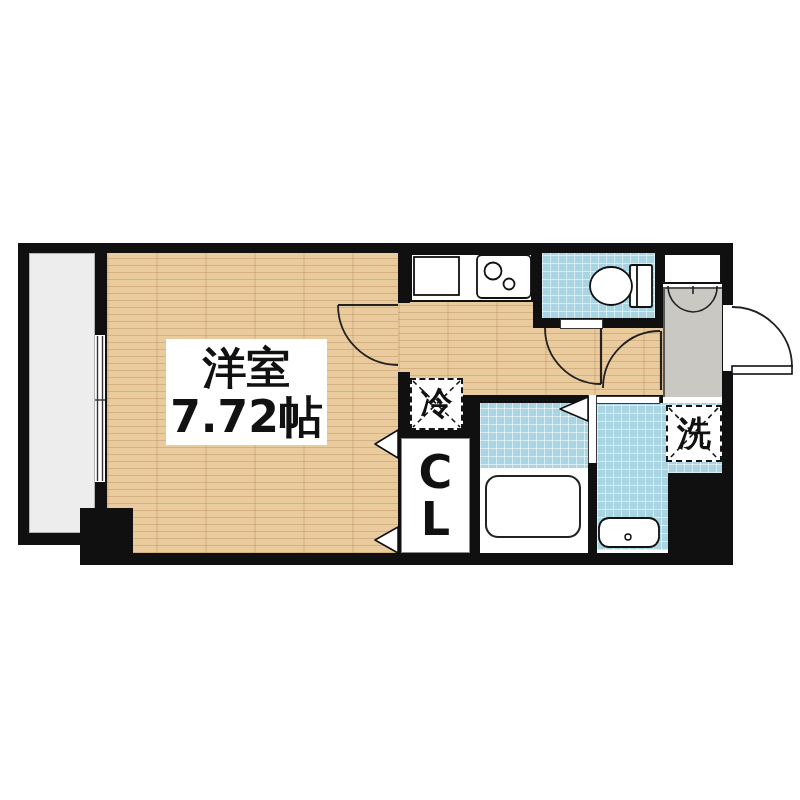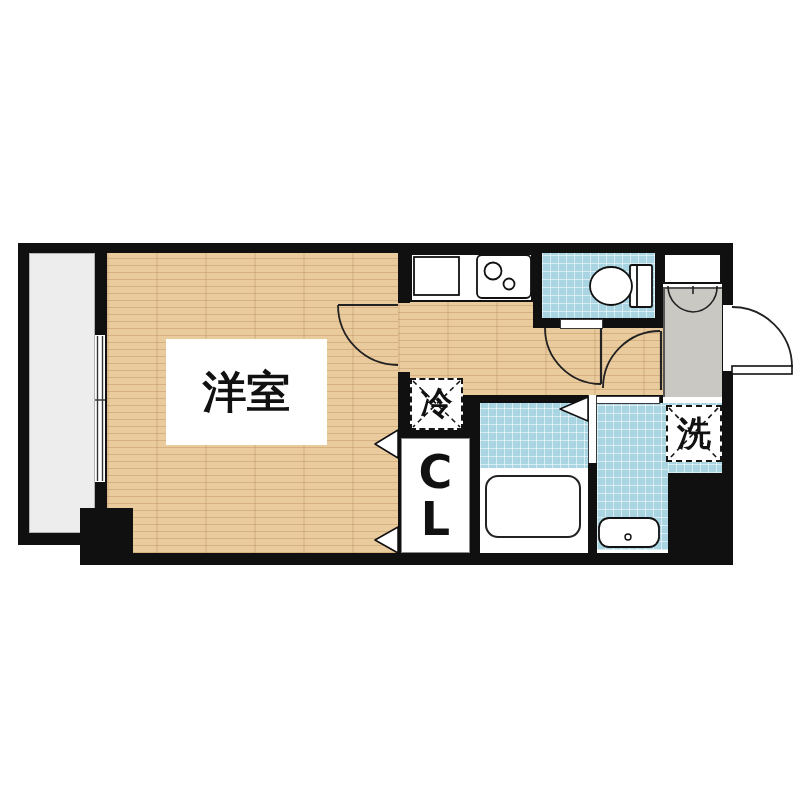--- a/index.html
+++ b/index.html
@@ -149,20 +149,21 @@
         <path d="M460,381 L413,427"></path>
     </g>
     <g stroke="#151515" stroke-width="1.6" stroke-dasharray="5,4" fill="none">
       <path d="M669,408 L718,459"></path>
         <path d="M718,408 L669,459"></path>
     </g>
   </svg>
 
   <div class="abs label" style="left:166px;top:339px;width:161px;height:106px;flex-direction:column;line-height:1.12;font-size:44px;">
     <span class="kanji">洋室</span>
+    <span class="kanji">7.72帖</span>
   </div>
   <div class="abs label" style="left:410px;top:378px;width:53px;height:52px;font-size:32px;">
     <span class="kanji">冷</span>
   </div>
   <div class="abs label" style="left:666px;top:405px;width:56px;height:57px;font-size:34px;">
     <span class="kanji">洗</span>
   </div>
   <div class="abs label" style="left:401px;top:441px;width:69px;height:110px;flex-direction:column;font-size:46px;font-weight:800;line-height:1.02;">
     <span>C</span>
     <span>L</span>

